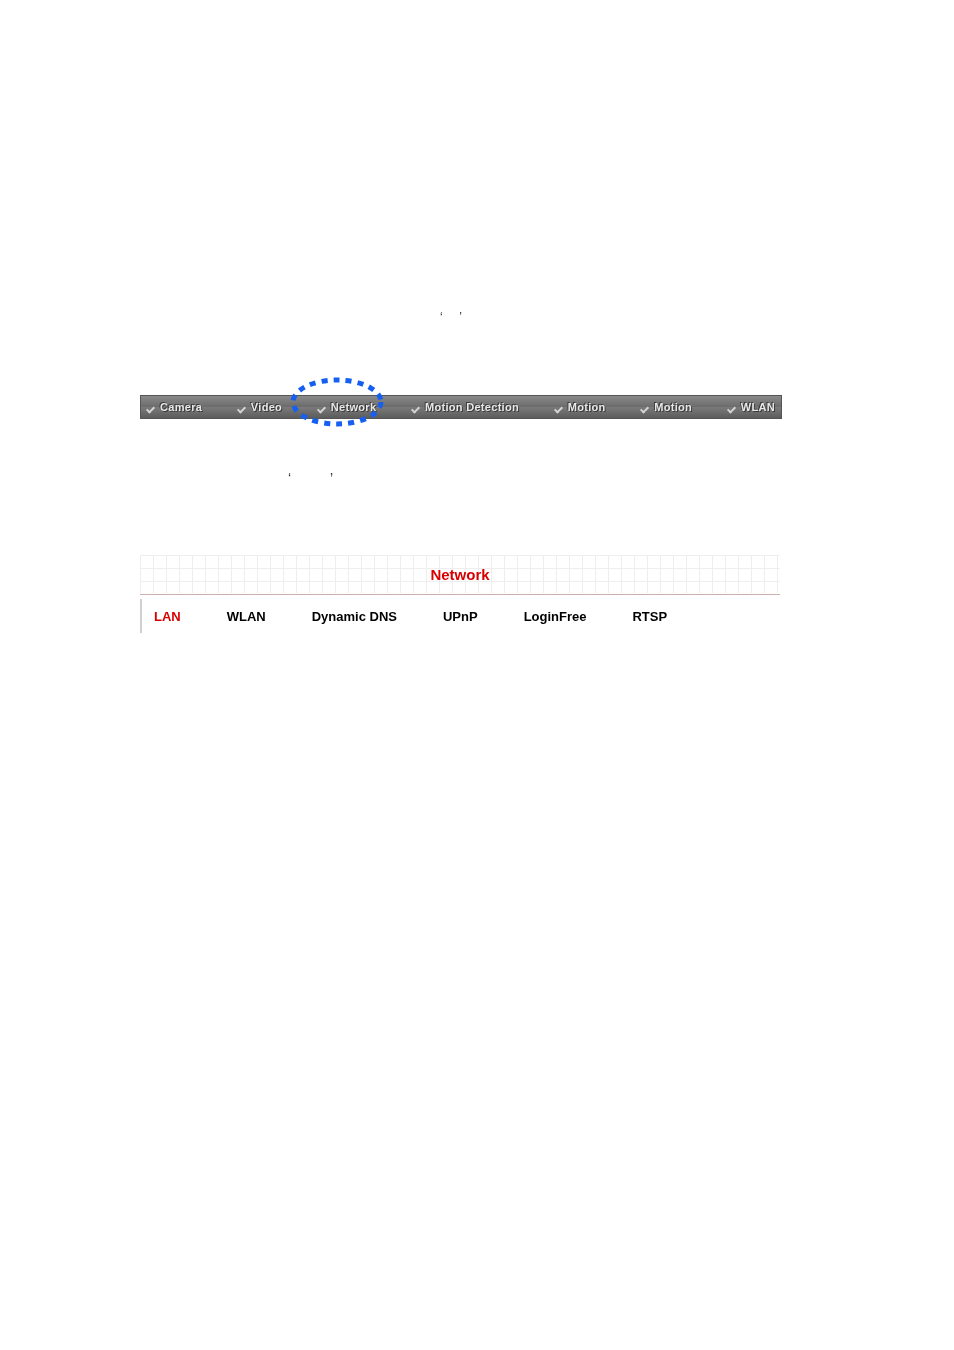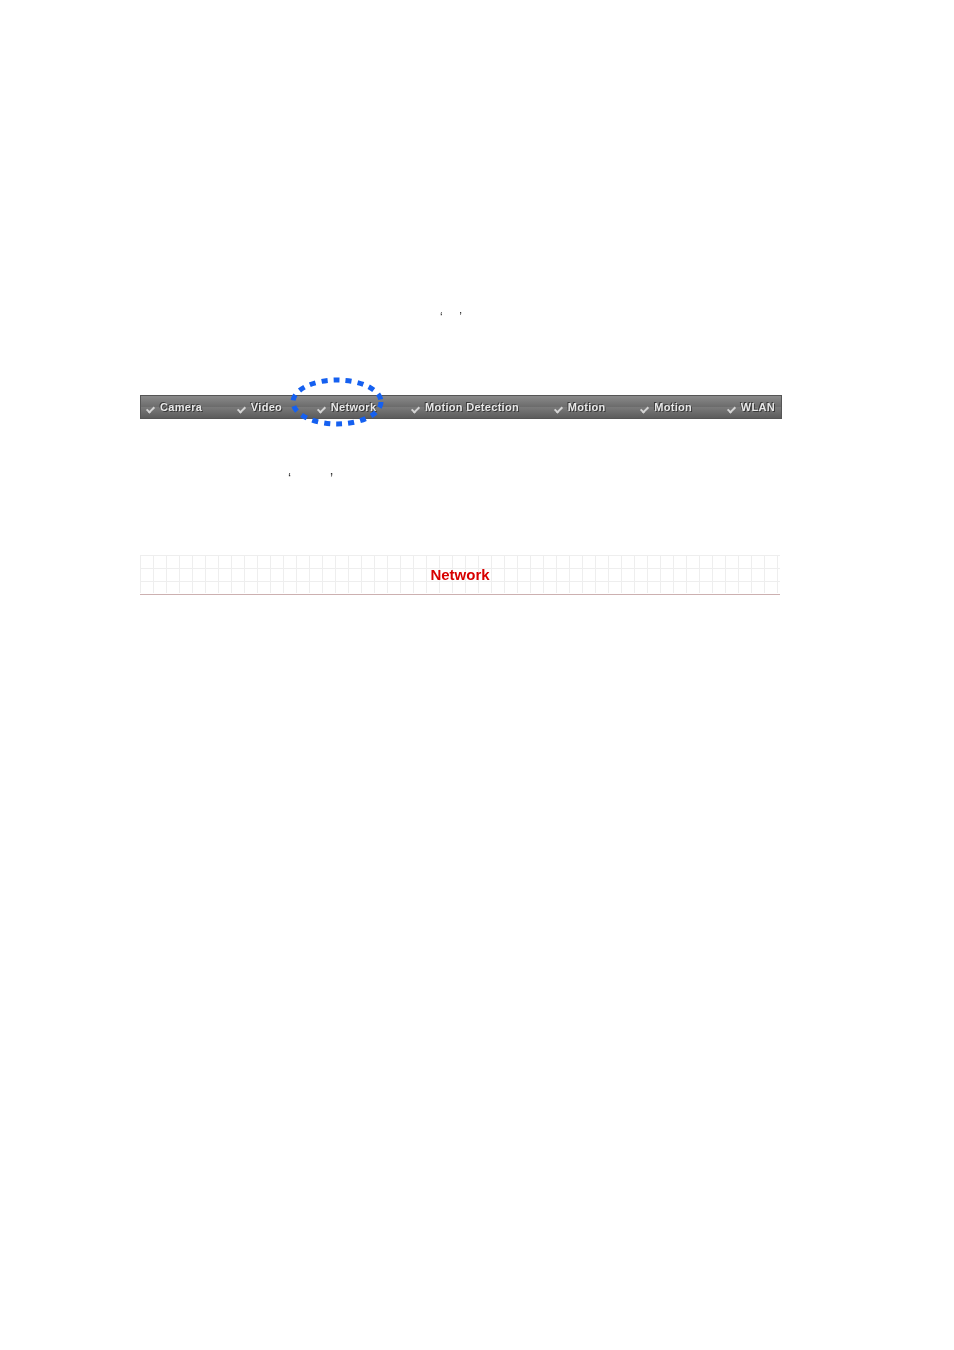--- a/index.html
+++ b/index.html
@@ -170,14 +170,22 @@
   </svg>
 
   <div class="instr2">
     <span>‘</span>&nbsp;&nbsp;&nbsp;&nbsp;&nbsp;&nbsp;&nbsp;&nbsp;&nbsp;&nbsp;<span>’</span>
   </div>
 
   <div class="network-panel">
     <div class="network-header">
       <span>Network</span>
     </div>
+    <div class="subtabs">
+      <span class="subtab active">LAN</span>
+      <span class="subtab">WLAN</span>
+      <span class="subtab">Dynamic DNS</span>
+      <span class="subtab">UPnP</span>
+      <span class="subtab">LoginFree</span>
+      <span class="subtab">RTSP</span>
+    </div>
   </div>
 </div>
 
 </body></html>

